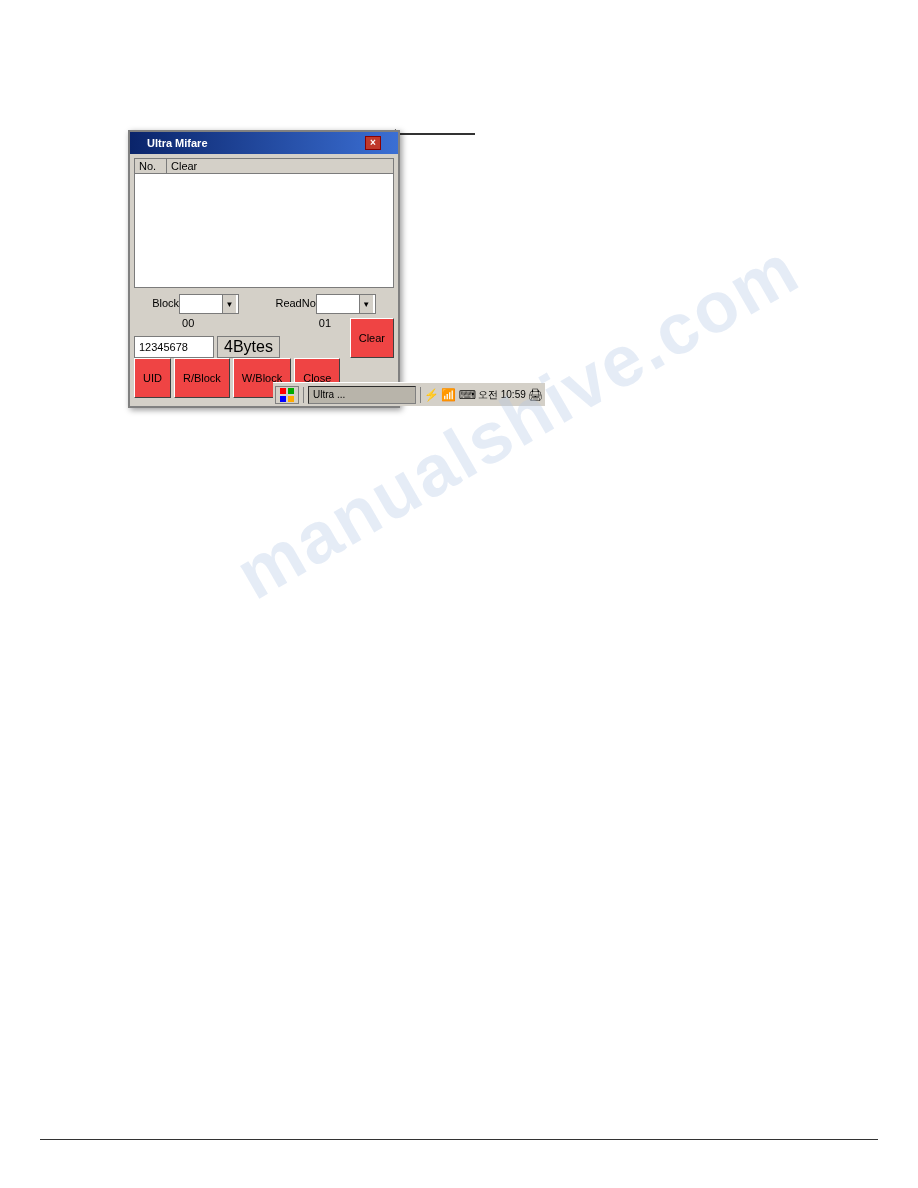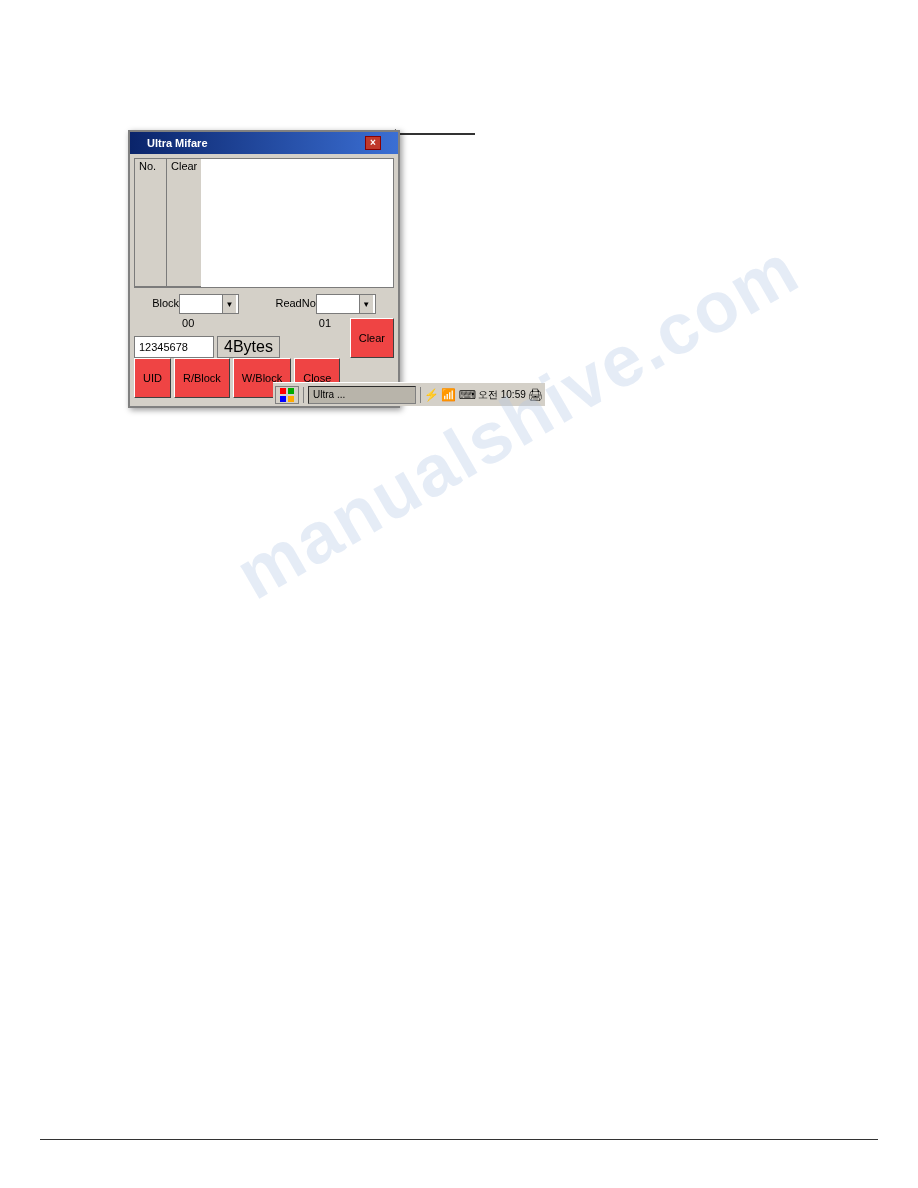--- a/index.html
+++ b/index.html
@@ -108,21 +108,21 @@
       padding: 4px;
     }
 
     
     .data-list {
       background: white;
       border: 1px solid #7b7b7b;
       height: 130px;
       margin-bottom: 6px;
       display: flex;
-      flex-direction: row;
+      flex-direction: column;
     }
 
     .data-list-header {
       display: flex;
       border-bottom: 1px solid #7b7b7b;
       background: #d4d0c8;
       font-size: 11px;
     }
 
     .col-no {

